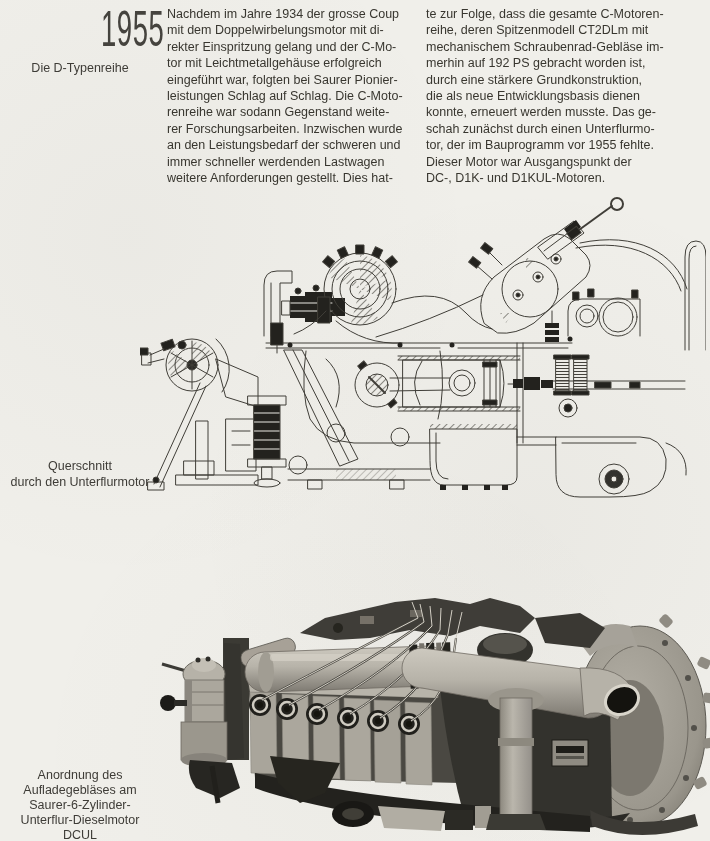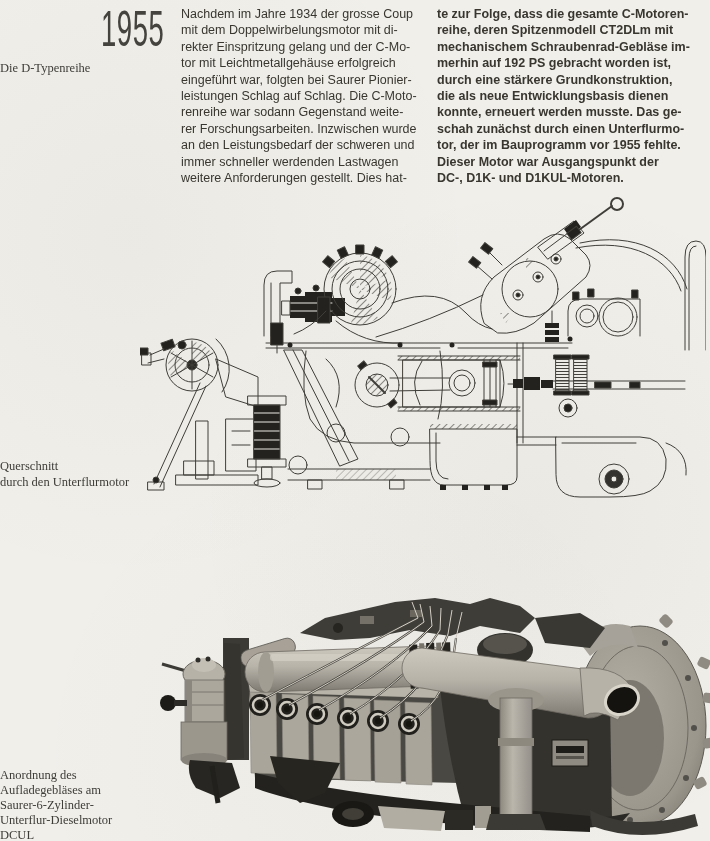--- a/index.html
+++ b/index.html
@@ -15,30 +15,30 @@
   }
   .abs{position:absolute;}
   .pre{white-space:pre;}
   .year{
     left:101px;top:4px;
     font-size:50px;line-height:1;font-weight:400;
     color:#45433e;letter-spacing:1px;
     transform:scaleX(0.55);transform-origin:left top;
   }
   .side-label{
-    left:0;width:160px;text-align:left;
-    font-size:12.5px;line-height:15.5px;color:#3e3c37;font-family:Liberation Serif, serif;
+    left:0;width:160px;text-align:center;
+    font-size:12.5px;line-height:15.5px;color:#3e3c37;
   }
   .bodycol{
     top:6px;width:266px;
     font-size:12.5px;line-height:16.4px;color:#38362f;
     overflow:hidden;
   }
-  .col-left{left:181px;}
-  .col-right{left:437px;width:263px;font-weight:bold;}
+  .col-left{left:167px;}
+  .col-right{left:426px;width:263px;}
   .fig{display:block;}
 </style>
 </head>
 <body>
 
 <div class="abs year">1955</div>
 
 <div class="abs side-label" style="top:61px;">Die D-Typenreihe</div>
 
 <div class="abs bodycol col-left pre">Nachdem im Jahre 1934 der grosse Coup

